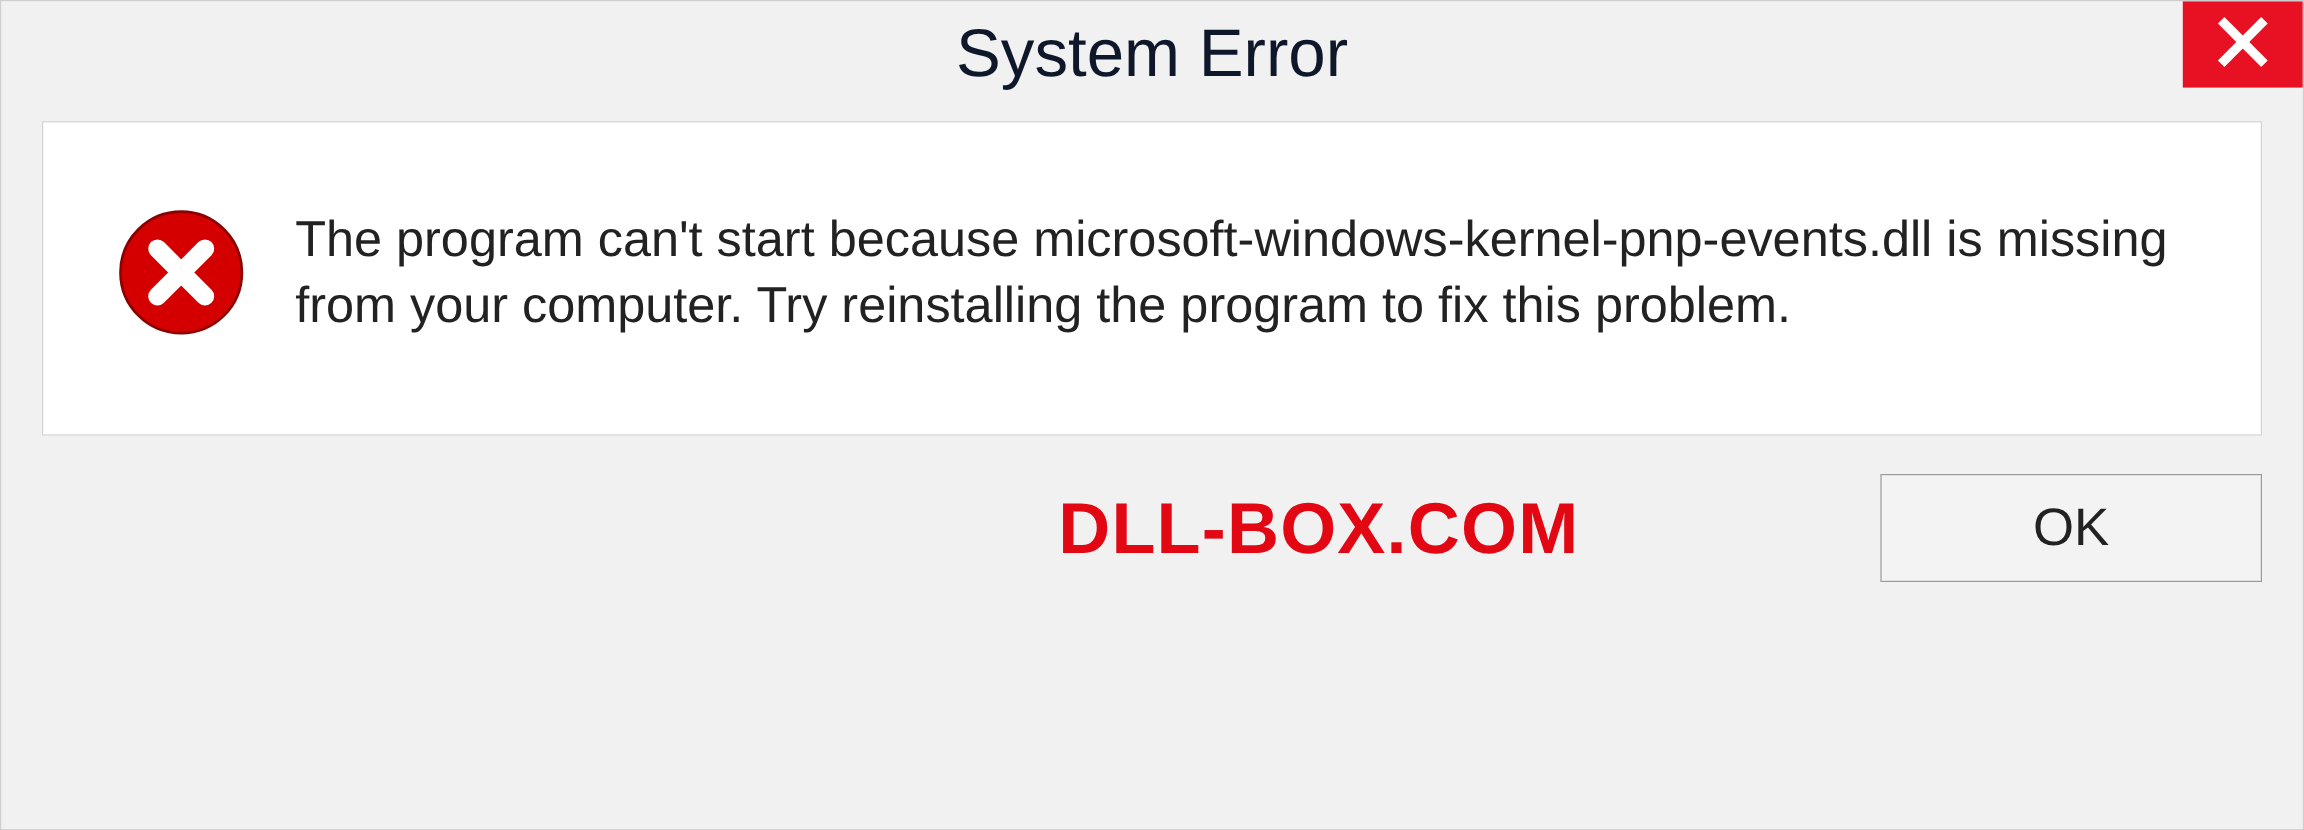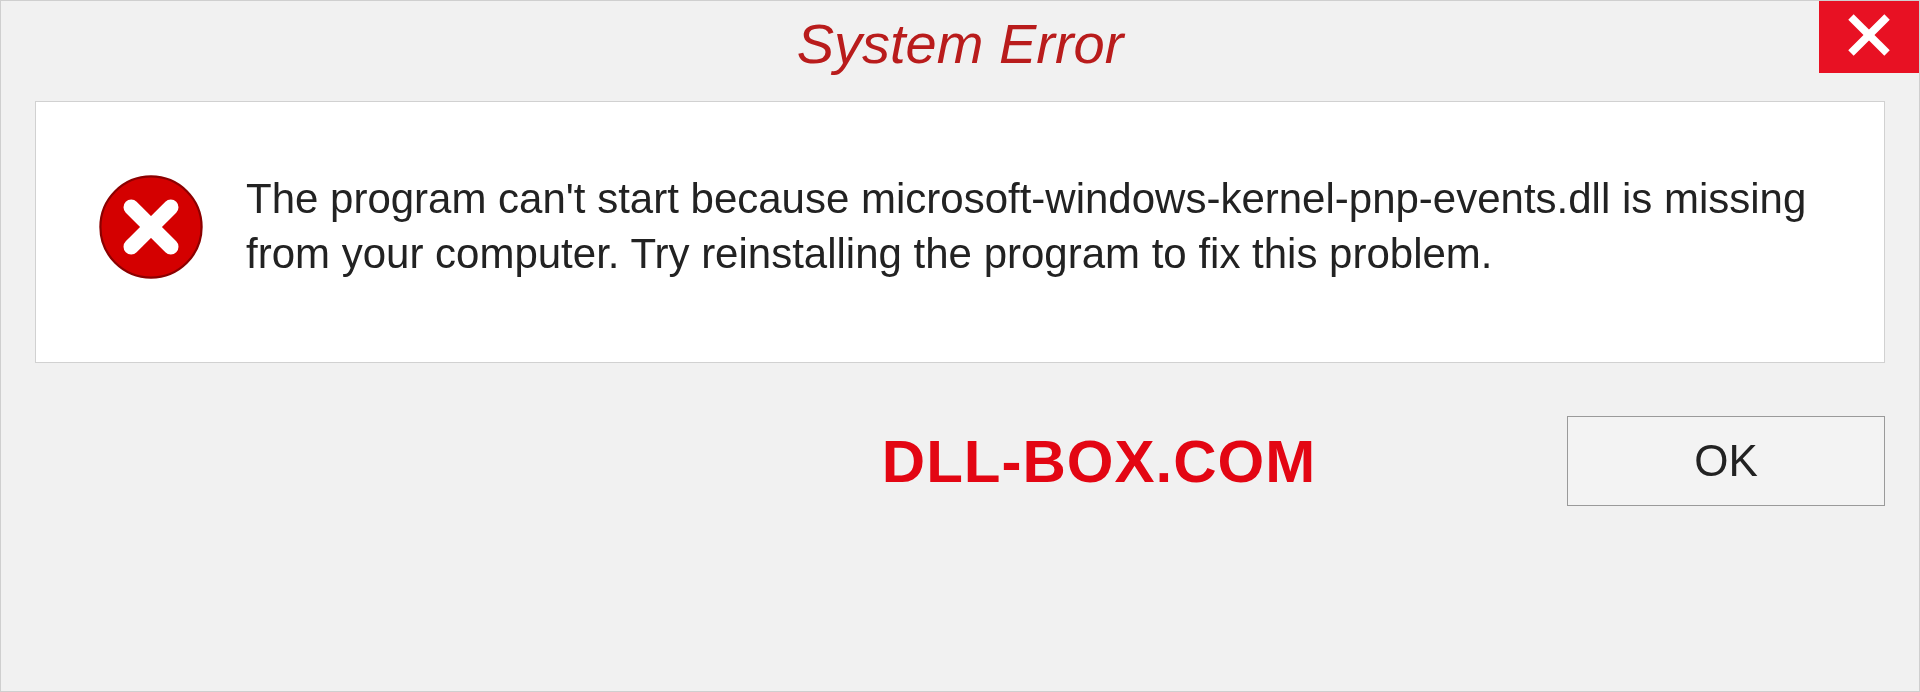--- a/index.html
+++ b/index.html
@@ -16,24 +16,23 @@
   .titlebar {
     display:flex;
     align-items:flex-start;
     justify-content:center;
     height:100px;
     margin-top:0;
     position:relative;
   }
   .title-text {
     font-size:56px;
-    color:#b91c1c;
+    color:#0f172a;
     font-weight:400;
     margin-top:10px;
-    font-style:italic;
   }
   .close-btn {
     position:absolute;
     top:0;
     right:0;
     width:100px;
     height:72px;
     background:#e81123;
     display:flex;
     align-items:center;
@@ -66,21 +65,21 @@
     line-height:1.3;
     font-weight:400;
   }
 
   
   .footer {
     display:flex;
     align-items:center;
     justify-content:flex-end;
     margin:0 34px;
-    padding:53px 0 30px 0;
+    padding:32px 0 30px 0;
     position:relative;
   }
   .watermark {
     position:absolute;
     left:50%;
     transform:translateX(-18%);
     font-size:60px;
     font-weight:800;
     color:#e30613;
     letter-spacing:1px;

